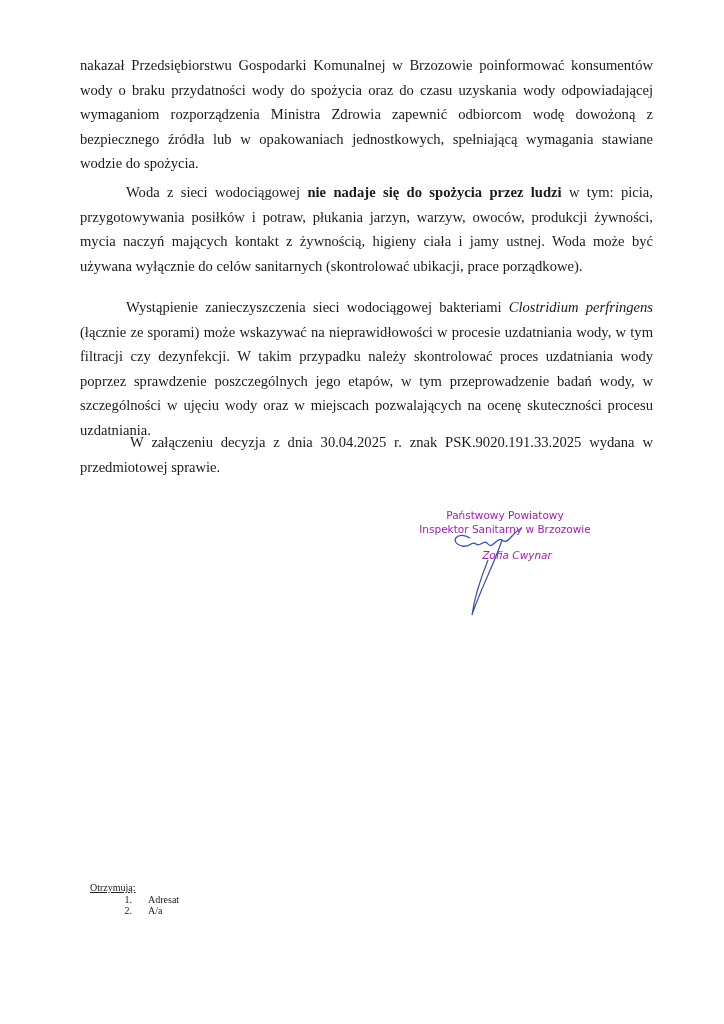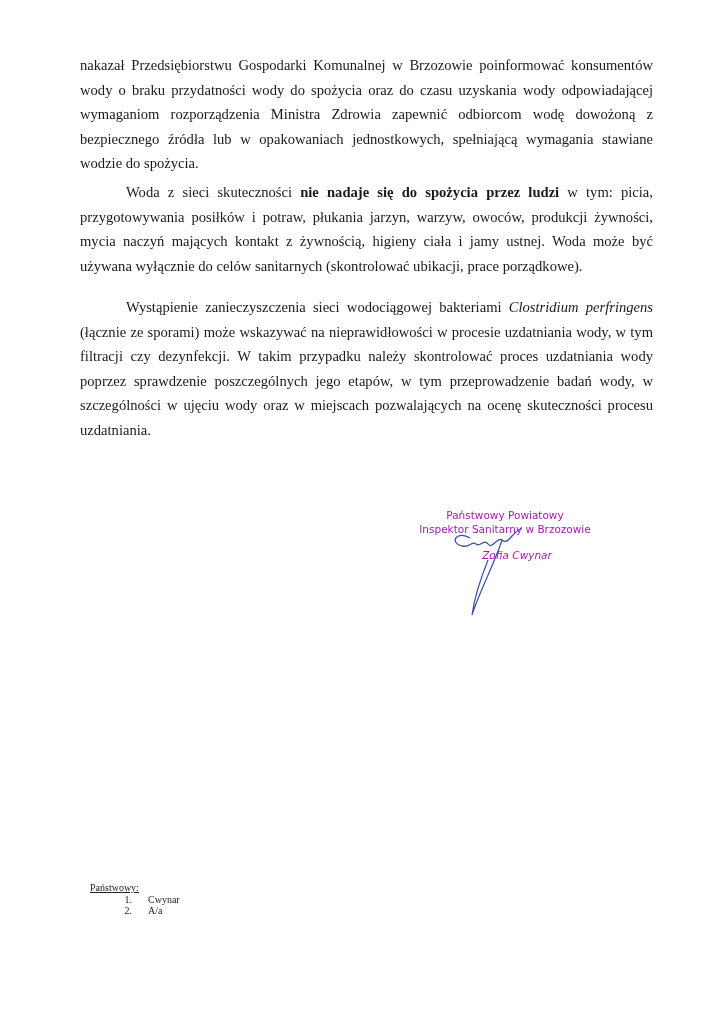--- a/index.html
+++ b/index.html
@@ -36,44 +36,47 @@
 </head>
 <body>
 
 <div class="page">
 
   <div class="text p1">
     <p>nakazał Przedsiębiorstwu Gospodarki Komunalnej w Brzozowie poinformować konsumentów wody o braku przydatności wody do spożycia oraz do czasu uzyskania wody odpowiadającej wymaganiom rozporządzenia Ministra Zdrowia zapewnić odbiorcom wodę dowożoną z bezpiecznego źródła lub w opakowaniach  jednostkowych, spełniającą wymagania stawiane wodzie do spożycia.</p>
   </div>
 
   <div class="text p2">
-    <p><span>Woda z sieci skuteczności </span><b>nie nadaje się do spożycia przez ludzi</b><span> w tym: picia, przygotowywania posiłków i potraw, płukania jarzyn, warzyw, owoców, produkcji żywności, mycia naczyń mających kontakt z żywnością, higieny ciała i jamy ustnej. Woda może być używana wyłącznie do celów sanitarnych (skontrolować ubikacji, prace porządkowe).</span></p>
+    <p><span>Woda z sieci wodociągowej </span><b>nie nadaje się do spożycia przez ludzi</b><span> w tym: picia, przygotowywania posiłków i potraw, płukania jarzyn, warzyw, owoców, produkcji żywności, mycia naczyń mających kontakt z żywnością, higieny ciała i jamy ustnej. Woda może być używana wyłącznie do celów sanitarnych (skontrolować ubikacji, prace porządkowe).</span></p>
   </div>
 
   <div class="text p3">
     <p><span>Wystąpienie zanieczyszczenia sieci wodociągowej bakteriami </span><i>Clostridium perfringens</i><span> (łącznie ze sporami) może wskazywać na nieprawidłowości w procesie uzdatniania wody, w tym filtracji czy dezynfekcji. W takim przypadku należy skontrolować proces uzdatniania wody poprzez sprawdzenie poszczególnych jego etapów, w tym przeprowadzenie badań wody, w szczególności w ujęciu wody oraz w miejscach pozwalających na ocenę skuteczności procesu uzdatniania.</span></p>
   </div>
 
+  <div class="text p4">
+    <p>W załączeniu decyzja z dnia 30.04.2025 r. znak PSK.9020.191.33.2025 wydana w przedmiotowej sprawie.</p>
+  </div>
 
   <div class="stamp">
     <div class="l1">Państwowy Powiatowy</div>
     <div class="l2">Inspektor Sanitarny w Brzozowie</div>
     <div class="l3">Zofia Cwynar</div>
   </div>
 
   <svg class="signature" viewBox="0 0 110 100">
     <path d="M30 18 C 18 10, 8 22, 22 26 C 30 28, 32 20, 36 24 C 40 28, 44 18, 48 24 C 52 30, 58 16, 62 20 C 68 26, 72 12, 82 8" fill="none" stroke="#3a4fa8" stroke-width="1.3"></path>
     <path d="M62 20 C 56 40, 40 70, 32 95 C 34 80, 40 60, 48 40" fill="none" stroke="#3a4fa8" stroke-width="1.2"></path>
   </svg>
 
   <div class="recipients">
-    <div class="hdr">Państwowy:</div>
+    <div class="hdr">Otrzymują:</div>
     <div class="item">
       <span class="num">1.</span>
-      <span>Cwynar</span>
+      <span>Adresat</span>
     </div>
     <div class="item">
       <span class="num">2.</span>
       <span>A/a</span>
     </div>
   </div>
 
 </div>
 
 </body></html>

